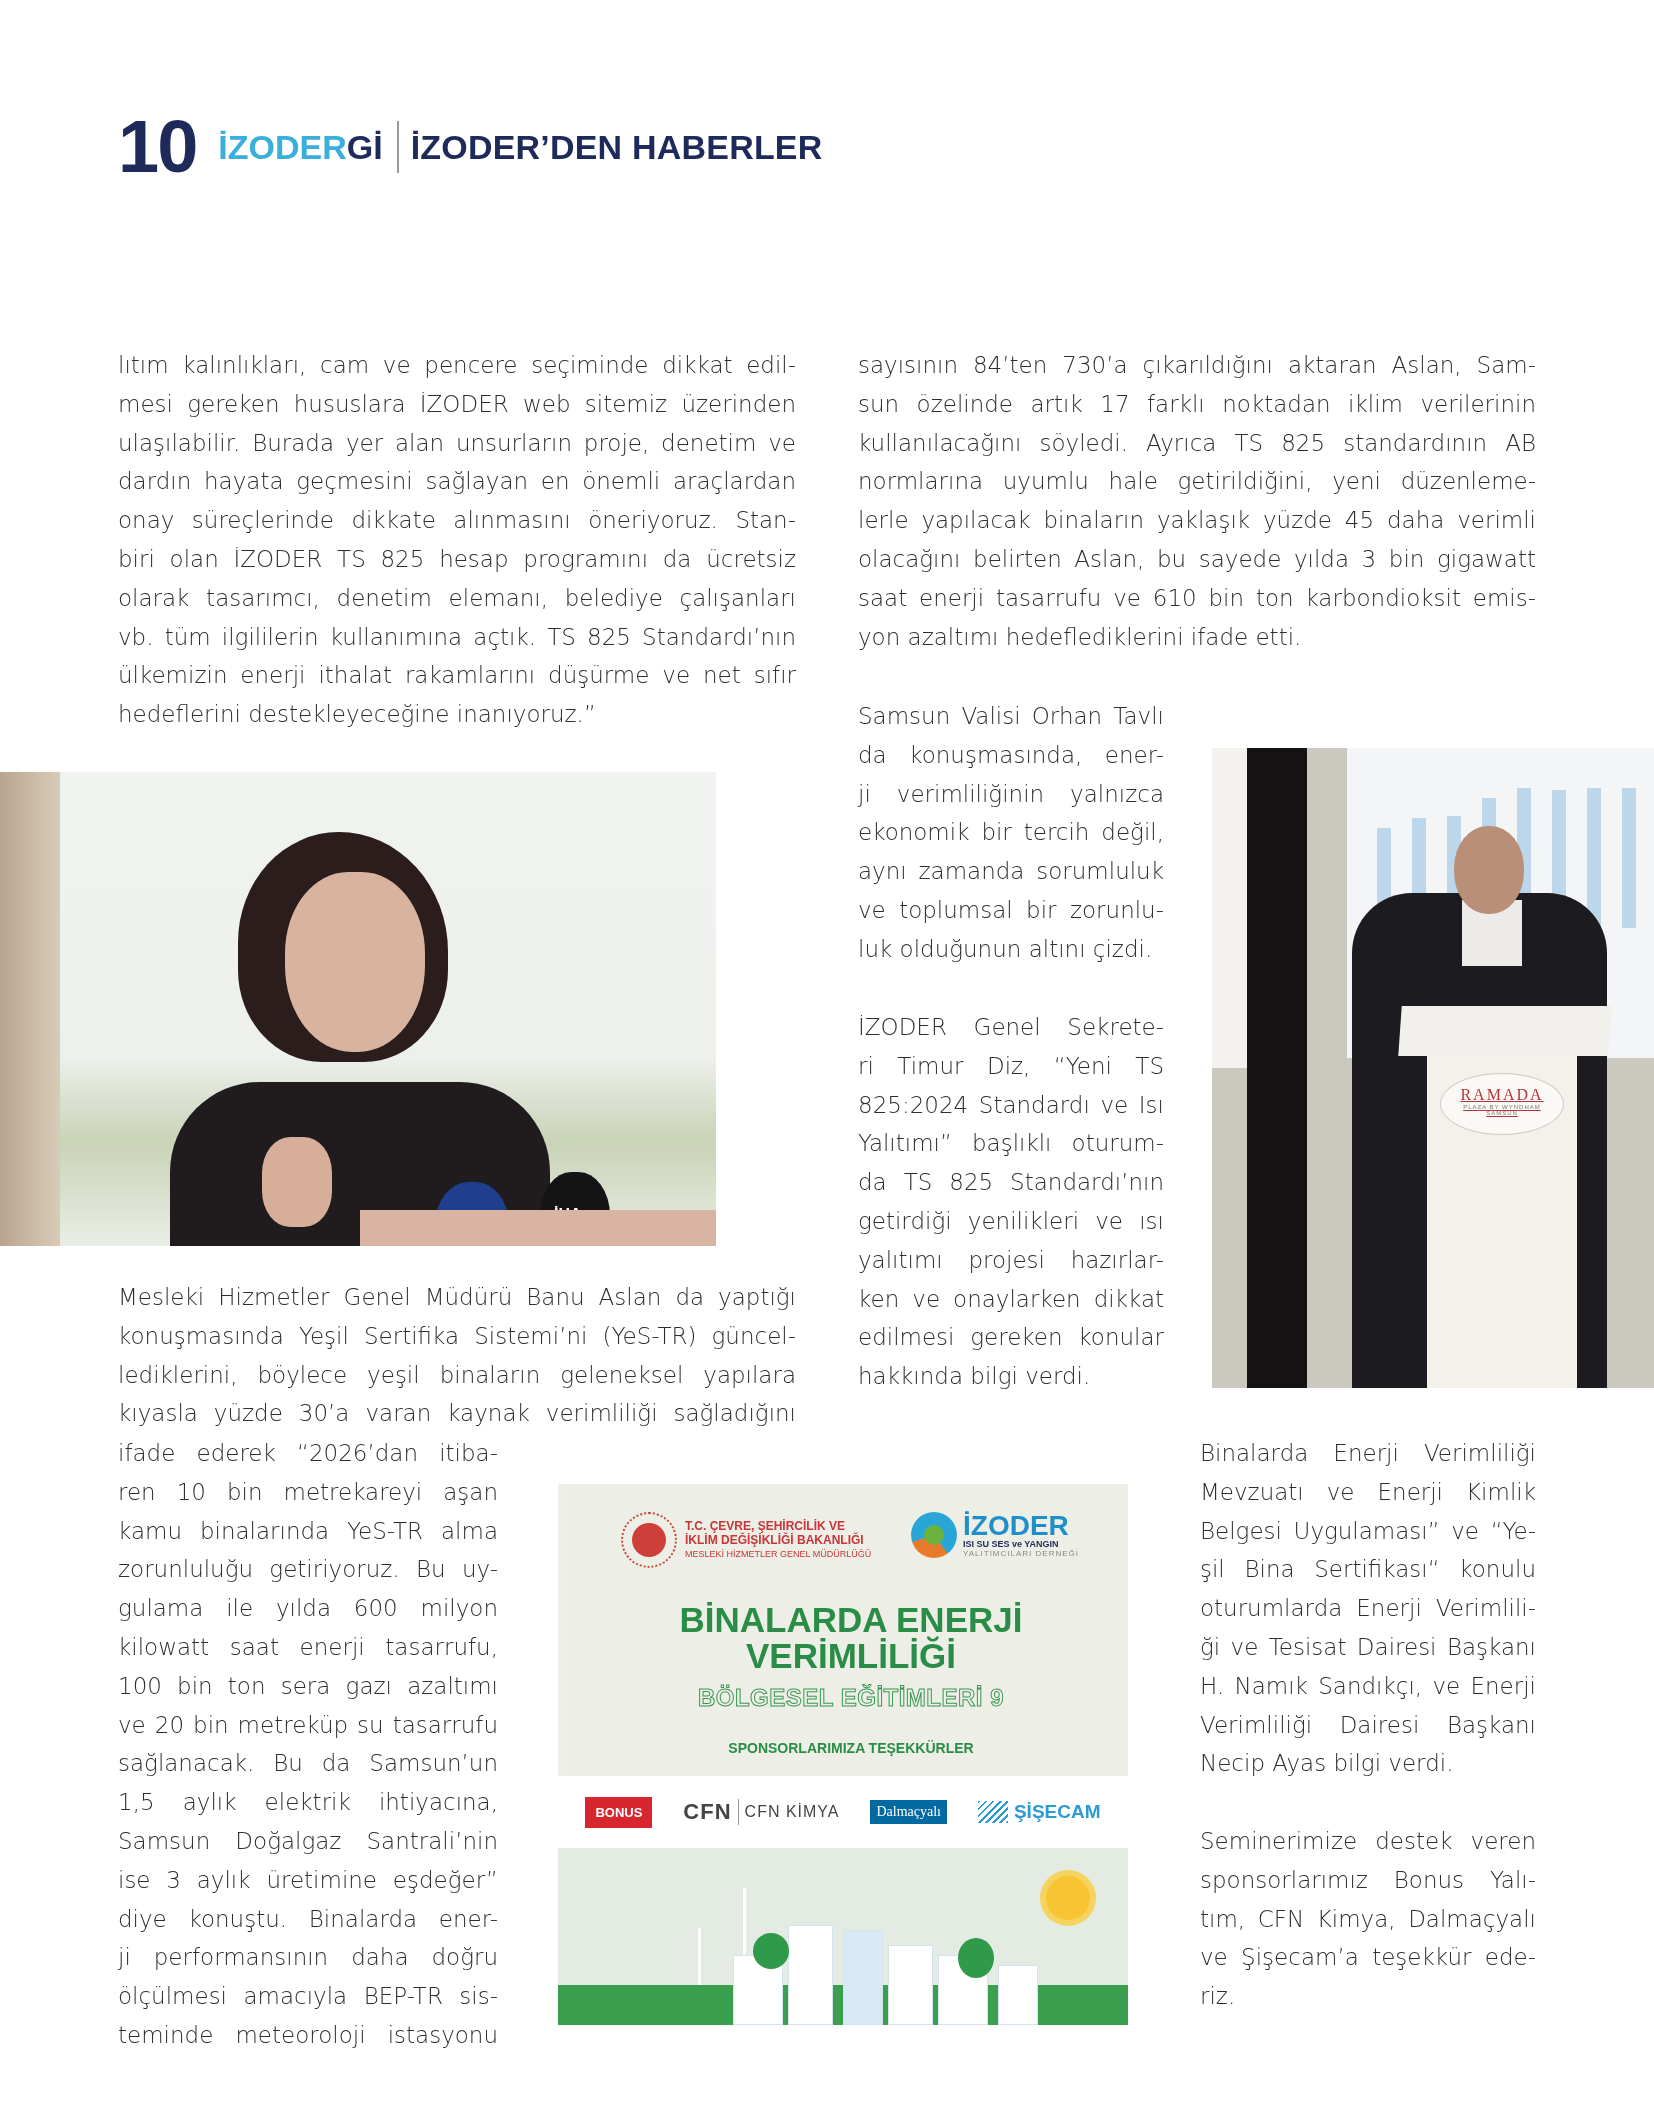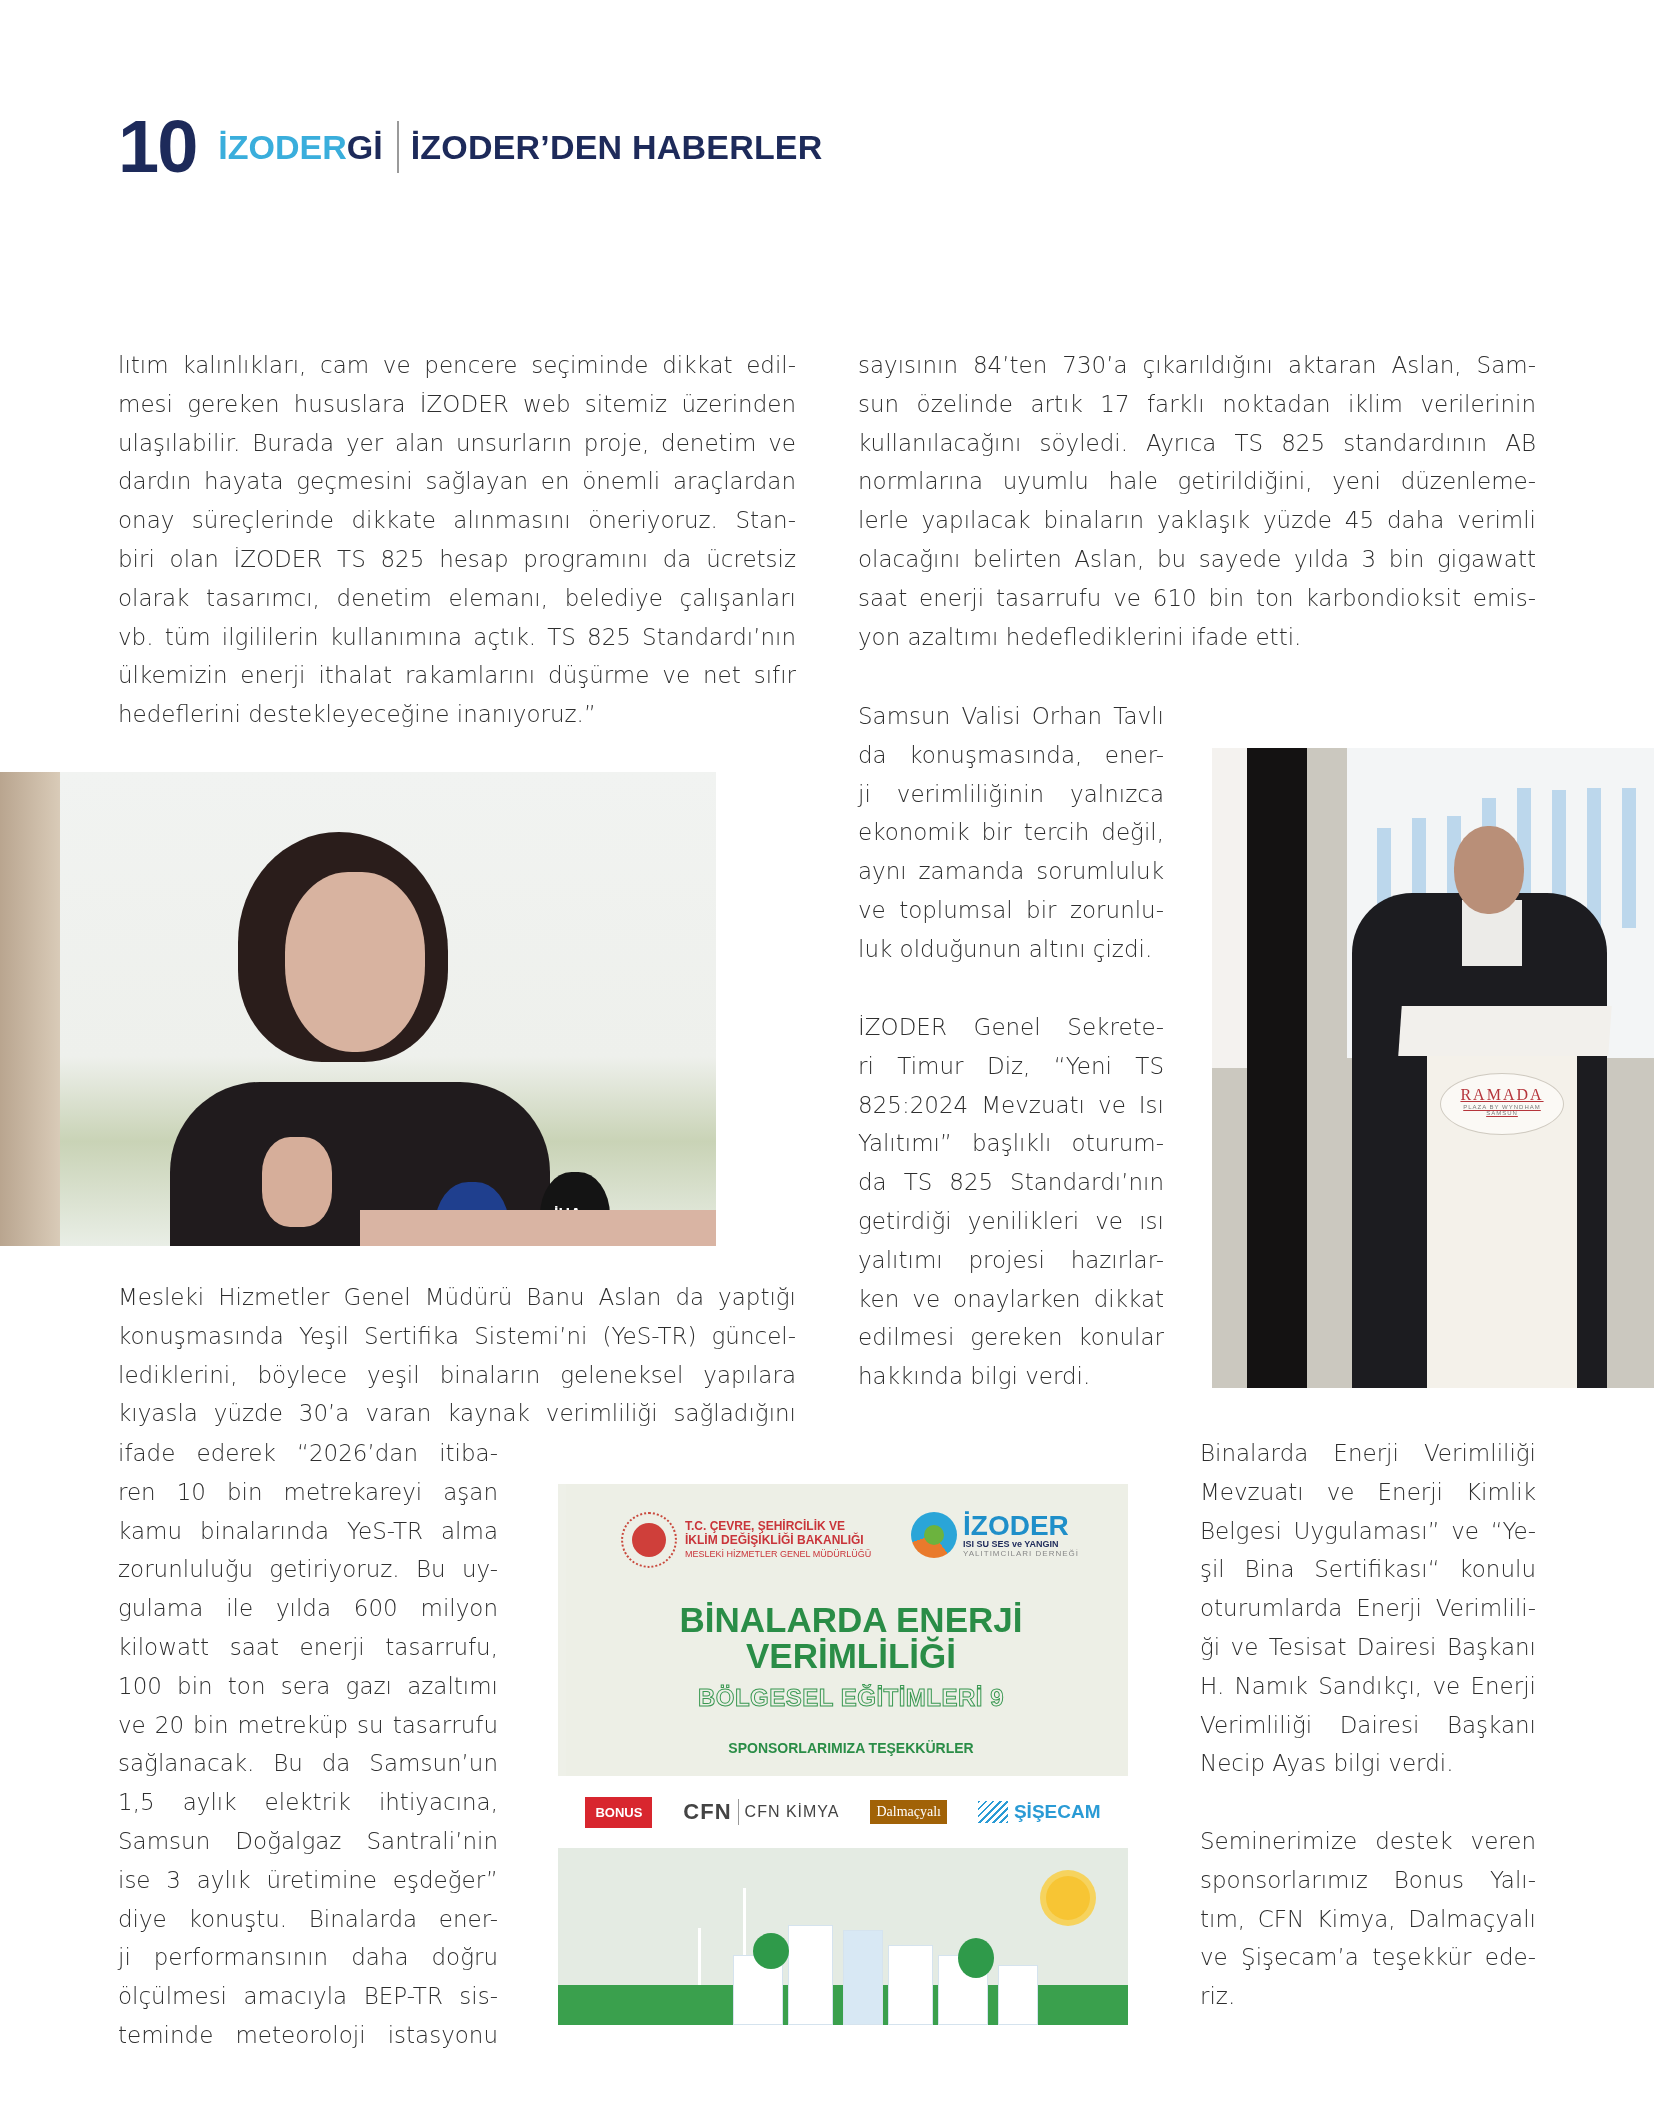--- a/index.html
+++ b/index.html
@@ -67,21 +67,21 @@
   .bn-title { position: absolute; left: 0; width: 570px; text-align: center; color: #2a8d47; font-family: "Liberation Sans", sans-serif; font-weight: 700; font-size: 35px; line-height: 36px; }
   .bn-title.t1 { top: 118px; }
   .bn-title.t2 { top: 154px; }
   .bn-sub { position: absolute; top: 200px; left: 0; width: 570px; text-align: center; font-family: "Liberation Sans", sans-serif; font-weight: 700; font-size: 24px; color: #eef0e8; -webkit-text-stroke: 1px #3a9852; letter-spacing: 0.5px; }
   .bn-thanks { position: absolute; top: 256px; left: 0; width: 570px; text-align: center; font-family: "Liberation Sans", sans-serif; font-weight: 700; font-size: 14px; color: #2a8d47; }
   .sponsors { position: absolute; left: 0; top: 292px; width: 570px; height: 72px; background: #ffffff; display: flex; align-items: center; justify-content: space-around; padding: 0 12px; }
   .sp { font-family: "Liberation Sans", sans-serif; font-weight: 700; display: flex; align-items: center; }
   .sp-bonus { background: #d8262e; color: #fff; font-size: 13px; padding: 8px 10px; }
   .sp-cfn { color: #444; font-size: 16px; font-weight: 400; letter-spacing: 1px; }
   .sp-cfn b { font-size: 22px; margin-right: 6px; border-right: 1px solid #999; padding-right: 6px; font-weight: 700; }
-  .sp-dalma { background: #a16207; color: #fff; font-family: "Liberation Serif", serif; font-size: 14px; font-weight: 400; padding: 4px 6px; }
+  .sp-dalma { background: #0369a1; color: #fff; font-family: "Liberation Serif", serif; font-size: 14px; font-weight: 400; padding: 4px 6px; }
   .sp-sise { color: #2a9bd5; font-size: 19px; }
   .sp-sise i { display: inline-block; width: 30px; height: 22px; margin-right: 6px; background: repeating-linear-gradient(135deg,#2a9bd5 0 2px,transparent 2px 5px); }
   .scene { position: absolute; left: 0; top: 364px; width: 570px; height: 177px; background: #e4ebe3; }
   .hill { position: absolute; bottom: 0; left: 0; width: 570px; height: 40px; background: #3aa04d; }
   .sun { position: absolute; left: 488px; top: 28px; width: 44px; height: 44px; border-radius: 50%; background: #f7c534; box-shadow: 0 0 0 6px #f6d35e; }
   .bld { position: absolute; bottom: 0; background: #ffffff; border: 1px solid #d5e3ee; }
   .tree { position: absolute; border-radius: 50%; background: #2f9a4a; }
   .turbine { position: absolute; width: 3px; background: #ffffff; }
 
   
@@ -136,21 +136,21 @@
   <span class="ln">ji verimliliğinin yalnızca</span>
   <span class="ln">ekonomik bir tercih değil,</span>
   <span class="ln">aynı zamanda sorumluluk</span>
   <span class="ln">ve toplumsal bir zorunlu-</span>
   <span class="ln last">luk olduğunun altını çizdi.</span>
 </div>
 
 <div class="txt" id="col2-diz">
   <span class="ln">İZODER Genel Sekrete-</span>
   <span class="ln">ri Timur Diz, “Yeni TS</span>
-  <span class="ln">825:2024 Mevzuatı ve Isı</span>
+  <span class="ln">825:2024 Standardı ve Isı</span>
   <span class="ln">Yalıtımı” başlıklı oturum-</span>
   <span class="ln">da TS 825 Standardı’nın</span>
   <span class="ln">getirdiği yenilikleri ve ısı</span>
   <span class="ln">yalıtımı projesi hazırlar-</span>
   <span class="ln">ken ve onaylarken dikkat</span>
   <span class="ln">edilmesi gereken konular</span>
   <span class="ln last">hakkında bilgi verdi.</span>
 </div>
 
 <div class="txt" id="col1-aslan">

